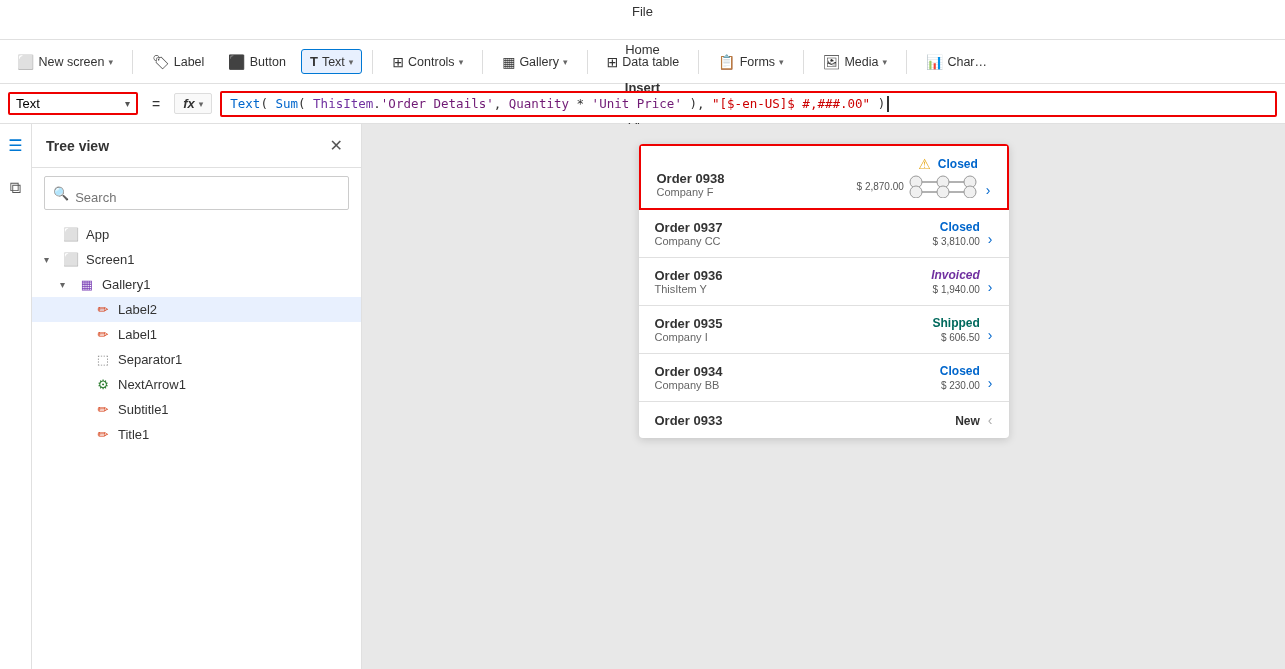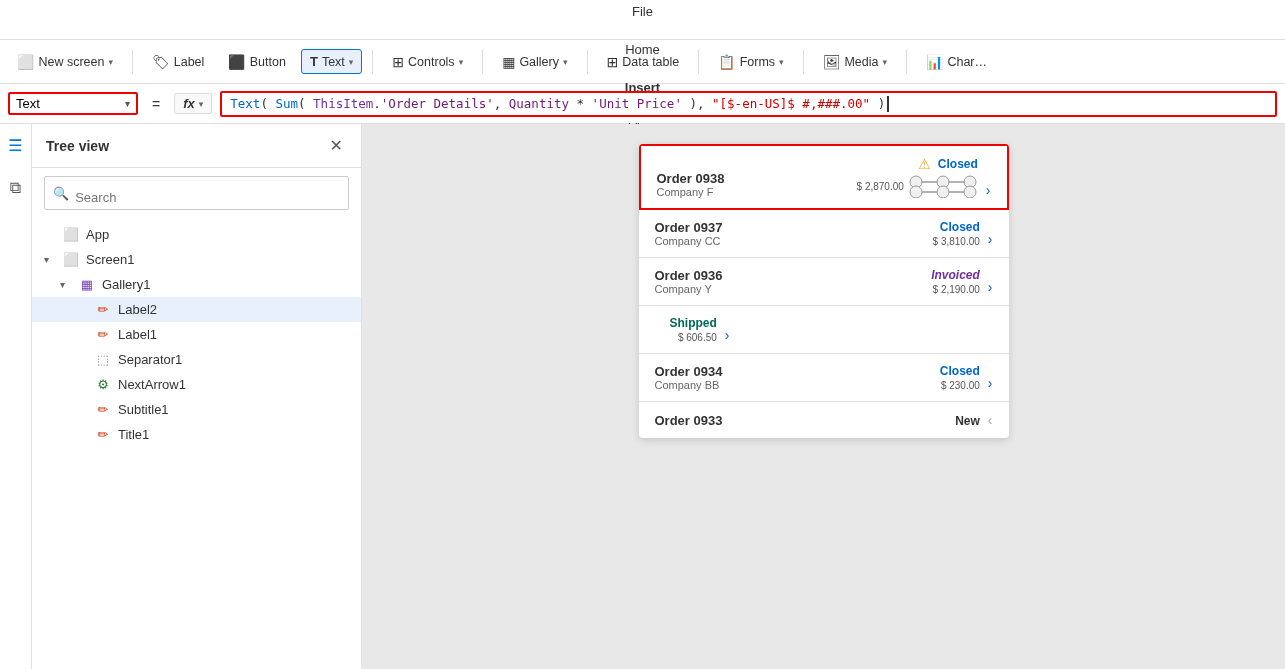--- a/index.html
+++ b/index.html
@@ -361,30 +361,34 @@
           <div class="order-status">
             <span class="status-badge status-closed">Closed</span>
             <span class="amount">$ 3,810.00</span>
           </div>
           <span class="chevron-right">›</span>
         </li>
 
         <li class="gallery-row">
           <div class="gallery-row-info">
             <div class="order-num">Order 0936</div>
-            <div class="company-name">Company Y</div>
+            <div class="company-name">ThisItem Y</div>
           </div>
           <div class="order-status">
             <span class="status-badge status-invoiced">Invoiced</span>
-            <span class="amount">$ 2,190.00</span>
+            <span class="amount">$ 1,940.00</span>
           </div>
           <span class="chevron-right">›</span>
         </li>
 
         <li class="gallery-row">
+          <div class="gallery-row-info">
+            <div class="order-num">Order 0935</div>
+            <div class="company-name">Company I</div>
+          </div>
           <div class="order-status">
             <span class="status-badge status-shipped">Shipped</span>
             <span class="amount">$ 606.50</span>
           </div>
           <span class="chevron-right">›</span>
         </li>
 
         <li class="gallery-row">
           <div class="gallery-row-info">
             <div class="order-num">Order 0934</div>

